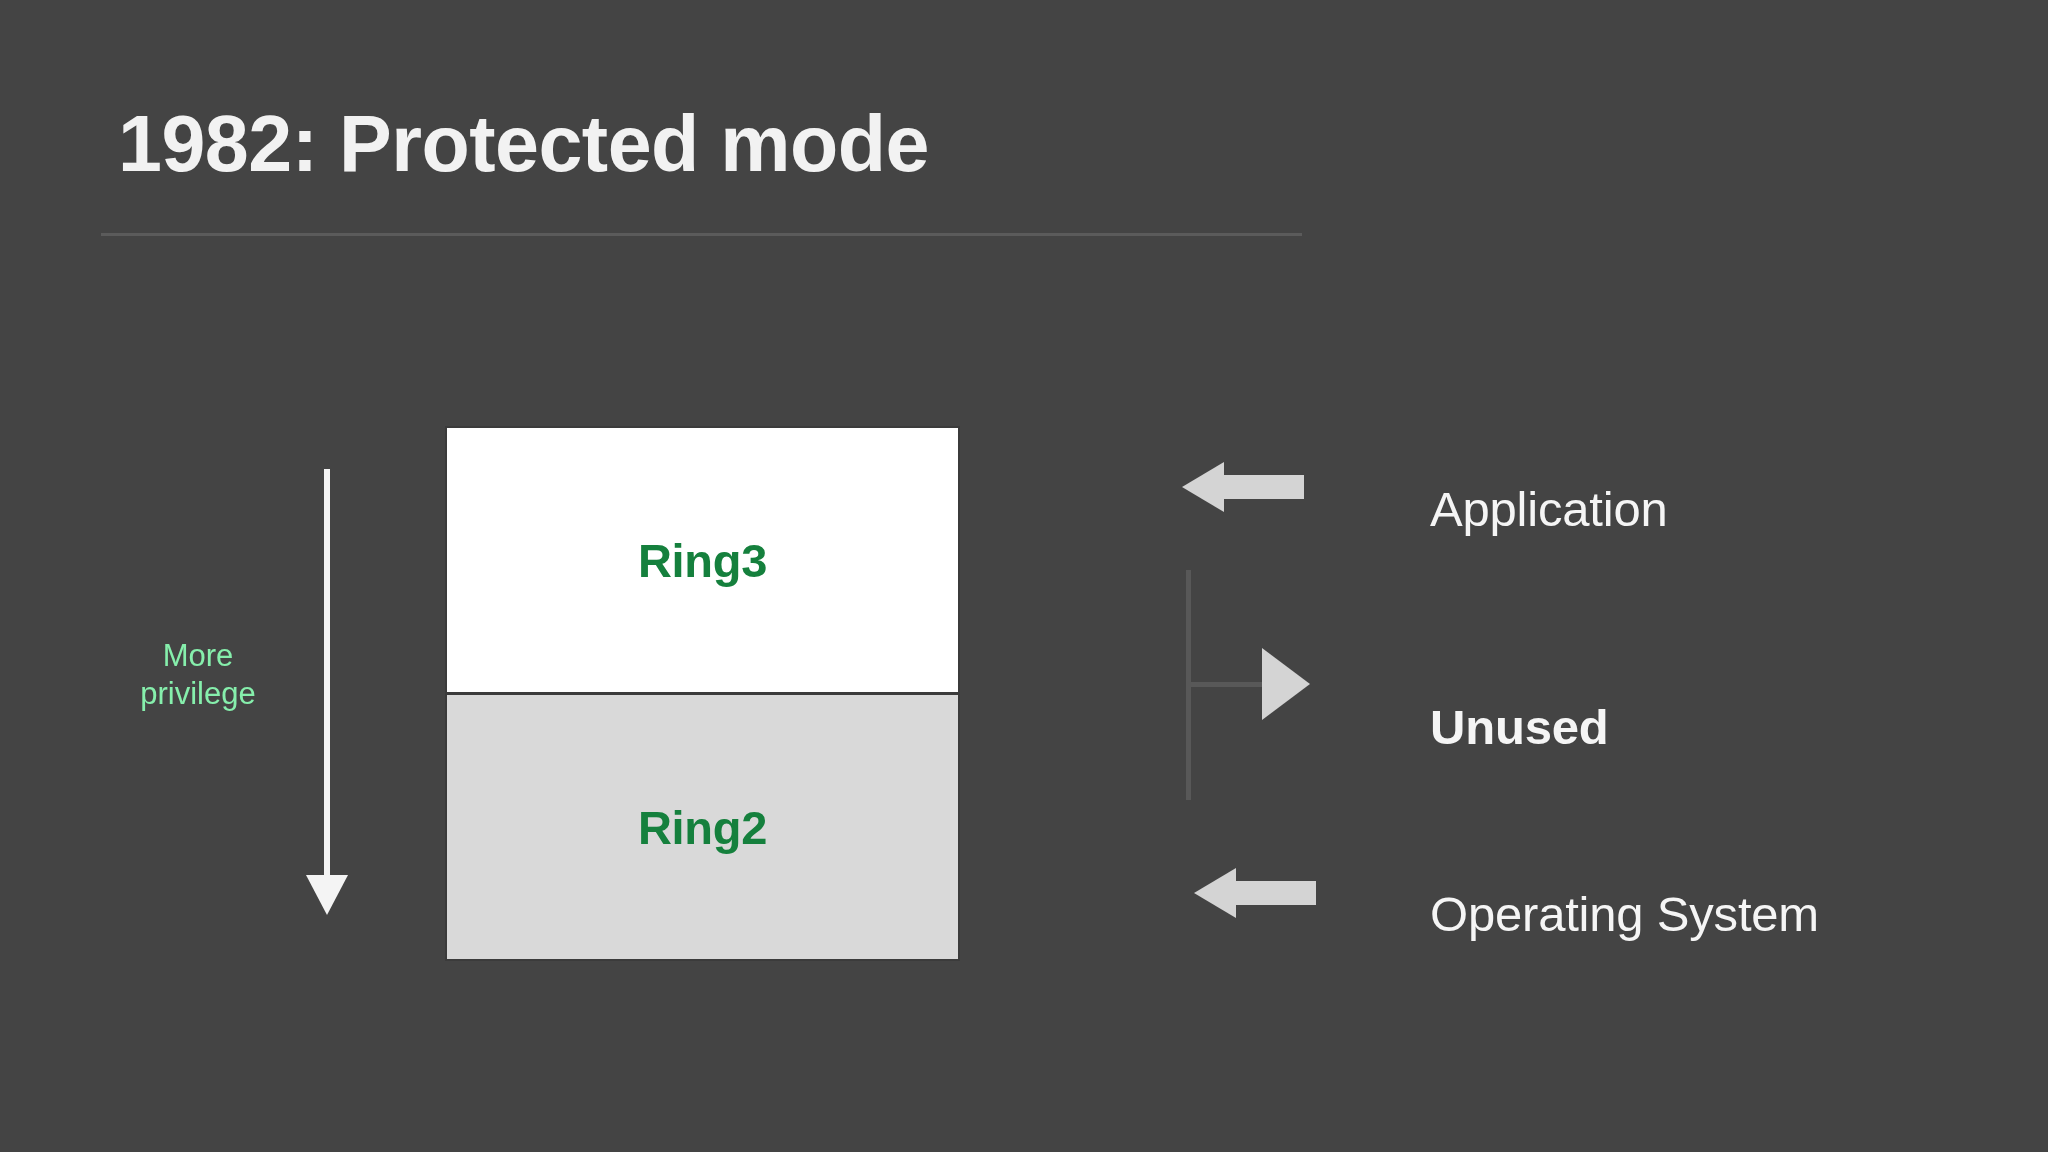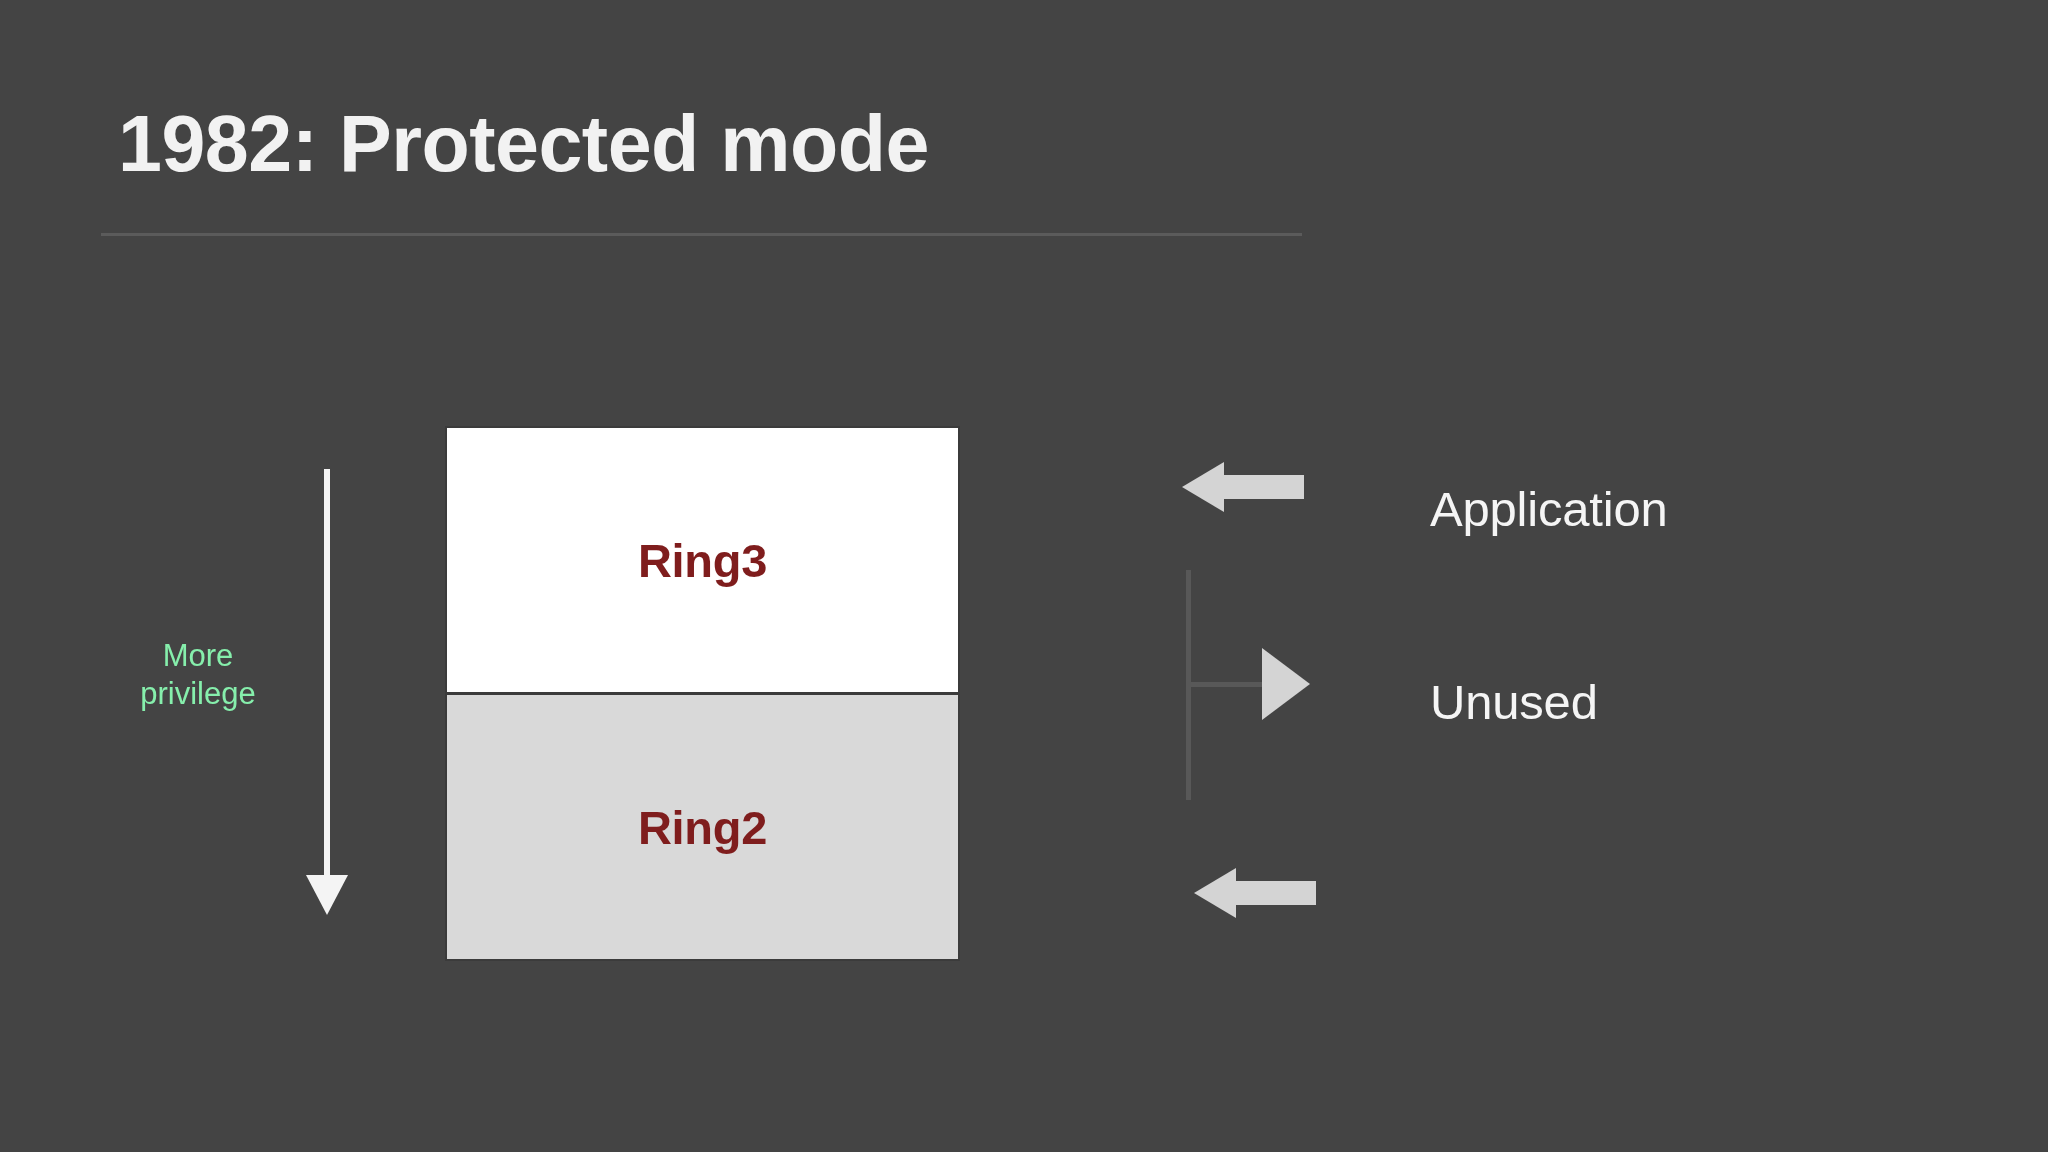--- a/index.html
+++ b/index.html
@@ -50,21 +50,21 @@
     flex-direction: column;
   }
   .ring-row {
     flex: 1 1 0;
     display: flex;
     align-items: center;
     justify-content: center;
     box-sizing: border-box;
     border: 2px solid #3b3b3b;
     border-bottom-width: 1px;
-    color: #7f1d1d;
+    color: #15803d;
     font-size: 47px;
     font-weight: bold;
     letter-spacing: -0.3px;
   }
   .ring-row:last-child { border-bottom-width: 2px; }
   .ring-white { background: #ffffff; }
   .ring-gray  { background: #d9d9d9; text-align: center; }
 
   
   #privilege-group {
@@ -167,21 +167,21 @@
   }
 
   .side-label {
     position: absolute;
     color: #f5f5f5;
     font-size: 49px;
     white-space: nowrap;
     letter-spacing: -0.2px;
   }
   #label-application { left: 1430px; top: 481px; text-align: right; }
-  #label-unused      { left: 1430px; top: 674px; }
+  #label-unused      { left: 1430px; top: 699px; font-weight: bold; }
   #label-os          { left: 1430px; top: 886px; }
 </style>
 </head>
 <body>
 
 <div id="slide">
 
   <div id="title-text">1982: Protected mode</div>
   <div id="title-rule"></div>
 
@@ -209,14 +209,15 @@
     <div class="bk-vert"></div>
     <div class="bk-horz"></div>
     <div class="bk-head"></div>
   </div>
   <div class="side-label" id="label-unused">Unused</div>
 
   <div class="block-arrow" id="arrow-os">
     <div class="ba-shaft"></div>
     <div class="ba-head"></div>
   </div>
+  <div class="side-label" id="label-os">Operating System</div>
 
 </div>
 
 </body></html>

